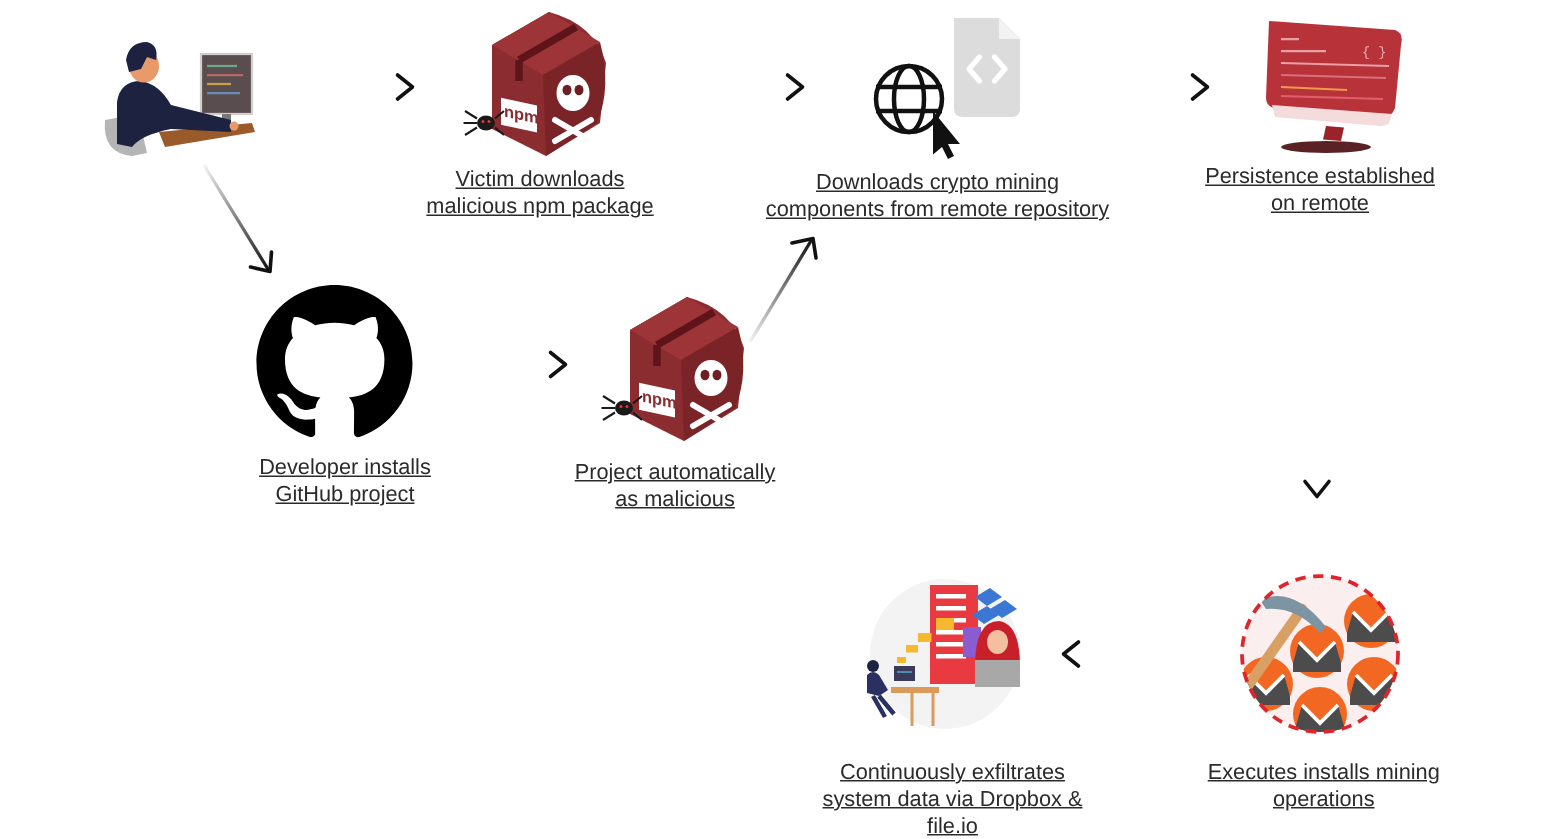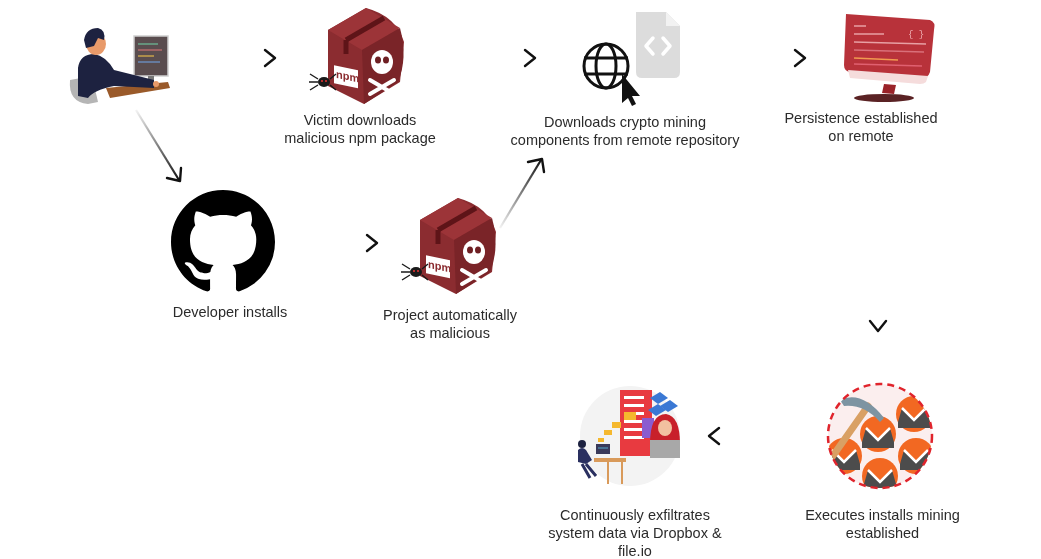--- a/index.html
+++ b/index.html
@@ -2,21 +2,21 @@
 <html><head>
 <meta charset="utf-8">
 <style>
   html, body { margin: 0; padding: 0; background: #ffffff; }
   body { width: 1041px; height: 559px; position: relative; overflow: hidden;
          font-family: "Liberation Sans", "DejaVu Sans", sans-serif; }
   .node { position: absolute; }
   .label { position: absolute; text-align: center; color: #2b2b2b;
            font-size: 14.5px; line-height: 18px; font-weight: 500;
            font-family: "Liberation Sans", "DejaVu Sans", sans-serif; }
-  .label span { display: block; }
+  .label span { display: block; text-decoration: underline; }
   svg.arrows { position: absolute; left: 0; top: 0; }
 </style>
 </head>
 <body>
 
 <svg class="arrows" width="1041" height="559">
   <defs>
     <linearGradient id="gR" x1="0" y1="0" x2="1" y2="0">
         <stop offset="0" stop-color="#111" stop-opacity="0.05"></stop>
         <stop offset="1" stop-color="#111"></stop>
@@ -151,32 +151,33 @@
     <line x1="16" y1="24" x2="46" y2="24" stroke="#e8a0a4" stroke-width="1.5"></line>
     <line x1="16" y1="32" x2="88" y2="34" stroke="#e8a0a4" stroke-width="1.5"></line>
     <line x1="16" y1="40" x2="86" y2="42" stroke="#d9707a" stroke-width="1.5"></line>
     <line x1="16" y1="48" x2="60" y2="50" stroke="#f09a50" stroke-width="1.5"></line>
     <line x1="16" y1="54" x2="84" y2="56" stroke="#e06070" stroke-width="1.5"></line>
     <text x="70" y="27" font-family="Liberation Mono, monospace" font-size="9" fill="#f0b0b4">{ }</text>
     <path d="M46,74 L58,75 L56,84 L44,83 Z" fill="#9a2228"></path>
     <ellipse cx="46" cy="88" rx="30" ry="4" fill="#5a2224"></ellipse>
   </svg>
 </div>
-<div class="label" style="left:756px;top:109px;width:210px;">
+<div class="label" style="left:775px;top:109px;width:210px;">
   <span>Persistence established</span>
   <span>on remote</span>
 </div>
 
 <div class="node" style="left:168px;top:190px;width:110px;height:104px;">
   <svg width="110" height="104" viewBox="0 0 16 16">
     <path fill="#000" d="M8 0C3.58 0 0 3.58 0 8c0 3.54 2.29 6.53 5.47 7.59.4.07.55-.17.55-.38 0-.19-.01-.82-.01-1.49-2.01.37-2.53-.49-2.69-.94-.09-.23-.48-.94-.82-1.13-.28-.15-.68-.52-.01-.53.63-.01 1.08.58 1.23.82.72 1.21 1.87.87 2.33.66.07-.52.28-.87.51-1.07-1.78-.2-3.64-.89-3.64-3.95 0-.87.31-1.59.82-2.15-.08-.2-.36-1.02.08-2.12 0 0 .67-.21 2.2.82.64-.18 1.32-.27 2-.27.68 0 1.36.09 2 .27 1.53-1.04 2.2-.82 2.2-.82.44 1.1.16 1.92.08 2.12.51.56.82 1.27.82 2.15 0 3.07-1.87 3.75-3.65 3.95.29.25.54.73.54 1.48 0 1.07-.01 1.93-.01 2.2 0 .21.15.46.55.38A8.013 8.013 0 0016 8c0-4.42-3.58-8-8-8z"></path>
   </svg>
 </div>
 <div class="label" style="left:125px;top:303px;width:210px;">
   <span>Developer installs</span>
+  <span>GitHub project</span>
 </div>
 
 <div class="node" style="left:392px;top:192px;width:110px;height:106px;">
   <svg width="110" height="106">
     <path d="M28,28 L66,6 Q96,14 104,40 L100,80 L64,102 L28,84 Z" fill="#8b2c30"></path>
     <path d="M28,28 L66,6 L100,26 L62,48 Z" fill="#9c3438"></path>
     <path d="M62,48 L100,26 Q108,56 98,80 L64,102 Z" fill="#7a2428"></path>
     <path d="M46,38 L84,16" stroke="#5e1418" stroke-width="5"></path>
     <path d="M46,38 L46,52" stroke="#5e1418" stroke-width="5"></path>
     <rect x="34" y="56" width="24" height="18" fill="#ffffff" transform="skewY(12)"></rect>
@@ -235,21 +236,21 @@
       <g>
         <path d="M8,82 L46,28" stroke="#d9a064" stroke-width="7" stroke-linecap="round"></path>
         <path d="M18,22 Q40,12 62,40 L58,44 Q42,26 22,28 Z" fill="#7d94a2"></path>
       </g>
     </g>
     <circle cx="58" cy="58" r="52" fill="none" stroke="#e0242c" stroke-width="2.5" stroke-dasharray="7,5"></circle>
   </svg>
 </div>
 <div class="label" style="left:775px;top:506px;width:215px;">
   <span>Executes installs mining</span>
-  <span>established</span>
+  <span>operations</span>
 </div>
 
 <div class="node" style="left:568px;top:384px;width:116px;height:104px;">
   <svg width="116" height="104">
     <circle cx="62" cy="52" r="50" fill="#f3f3f3"></circle>
     <g>
       <rect x="52" y="6" width="32" height="66" fill="#e83a40"></rect>
       <rect x="56" y="12" width="20" height="3" fill="#fff"></rect>
       <rect x="56" y="20" width="20" height="3" fill="#fff"></rect>
       <rect x="56" y="28" width="20" height="3" fill="#fff"></rect>

